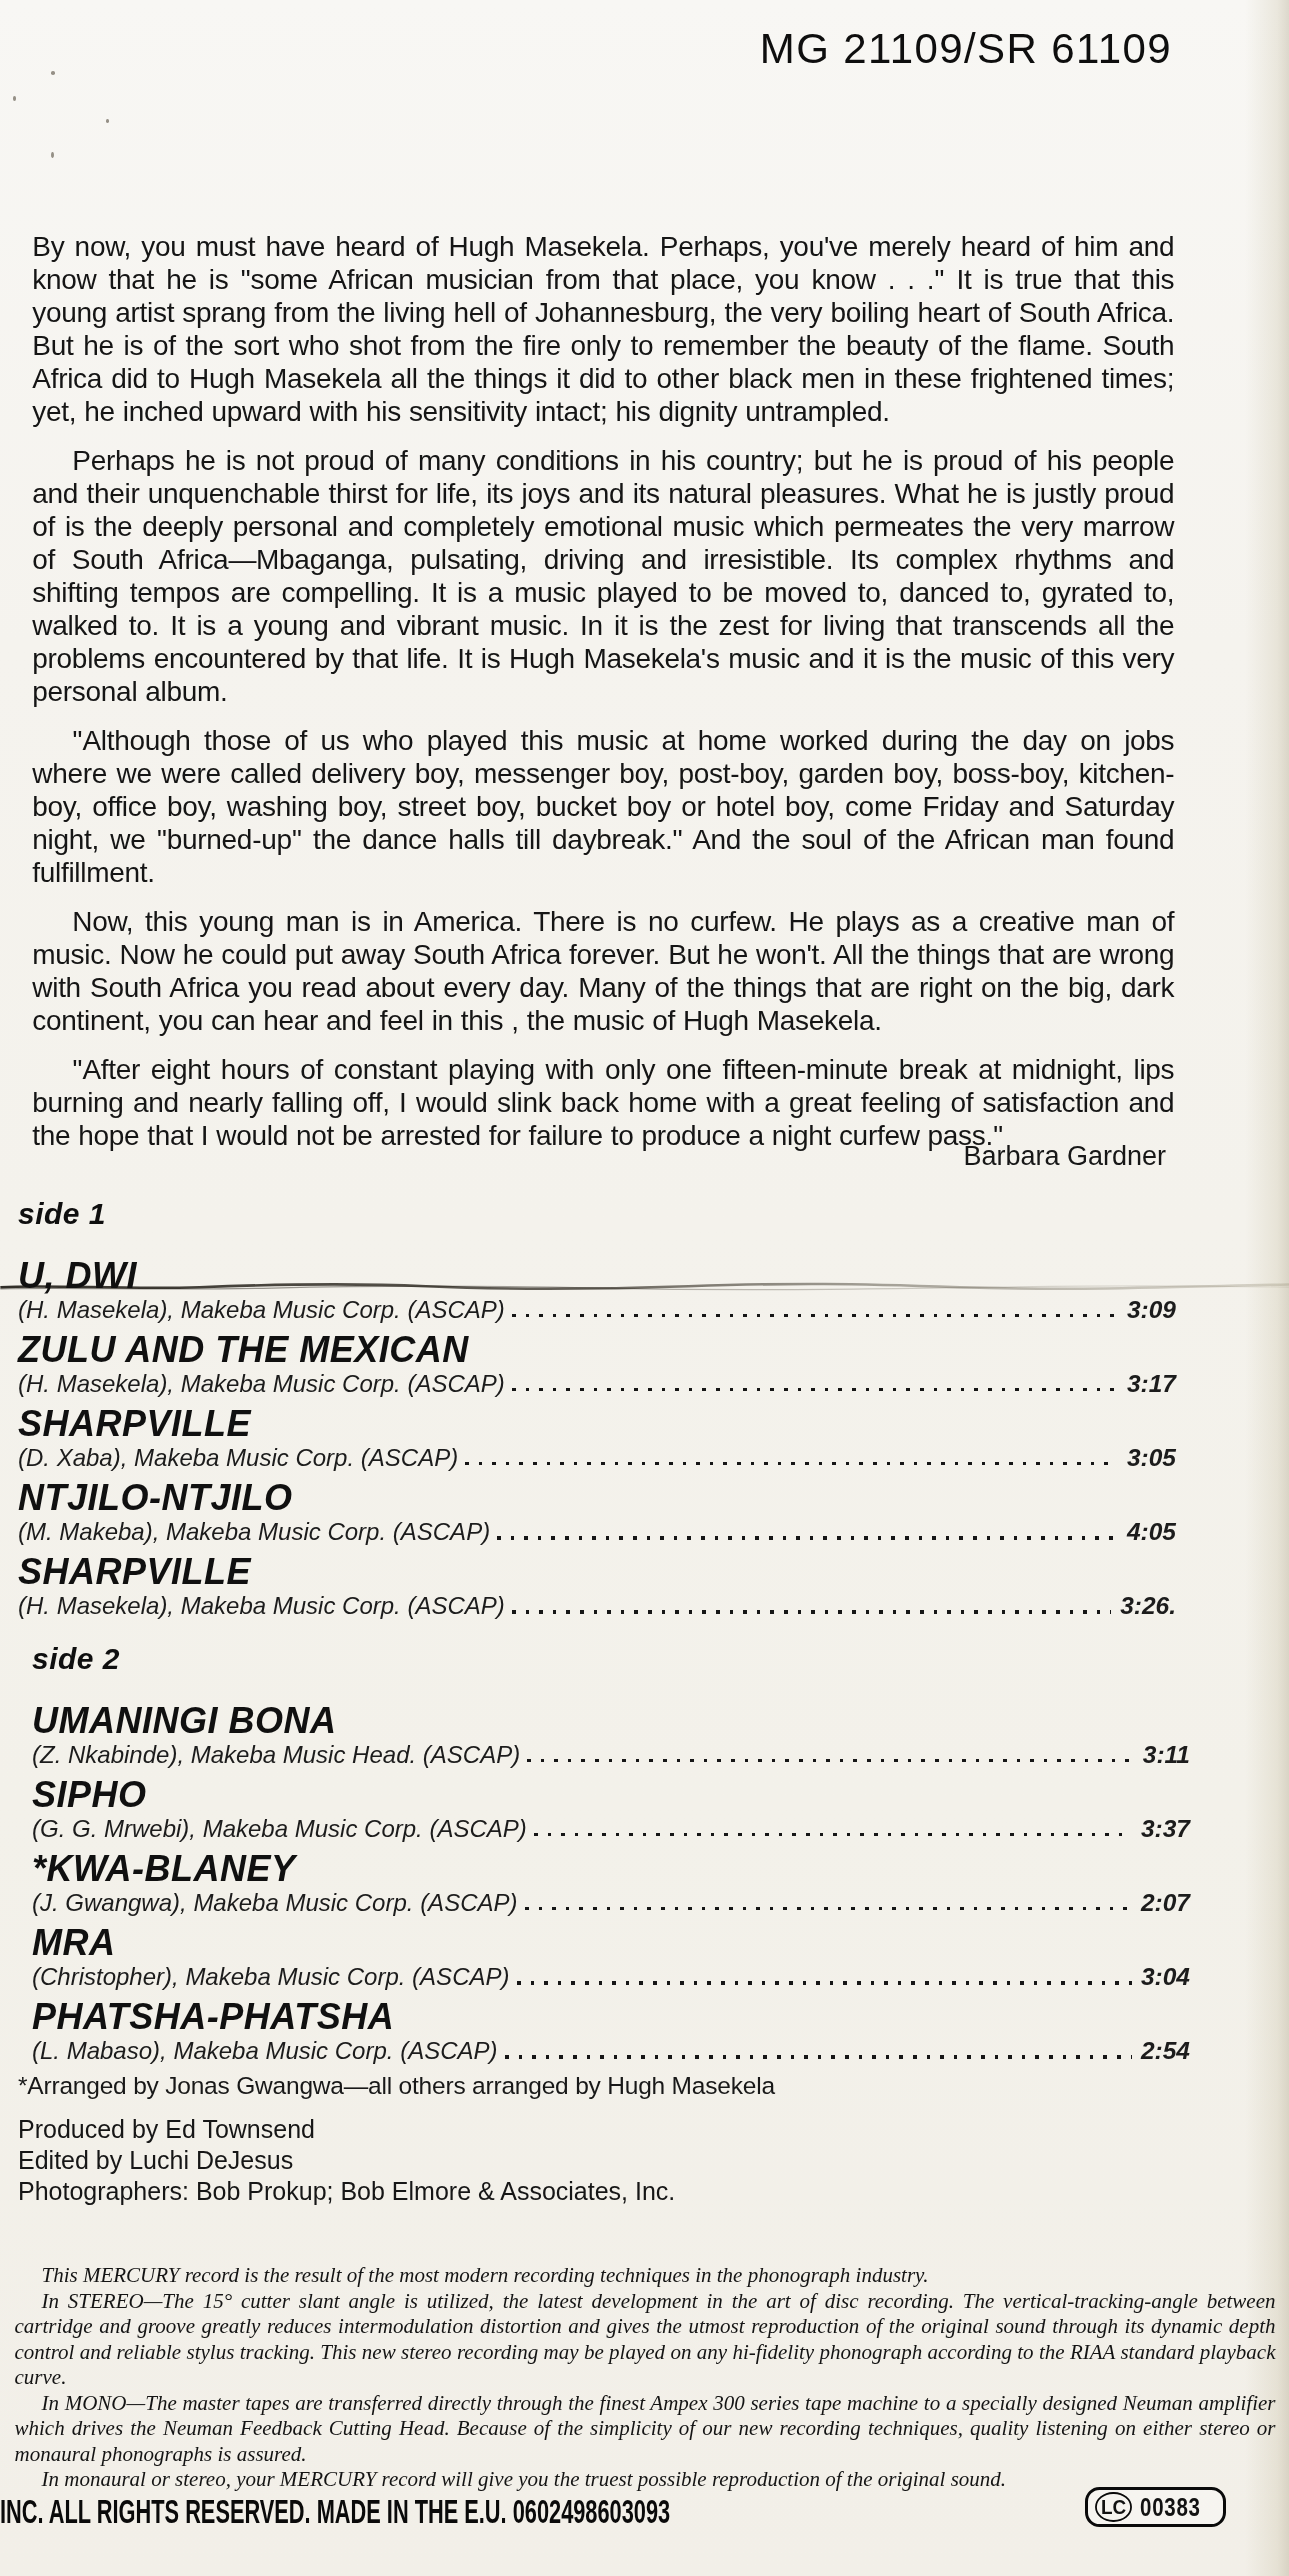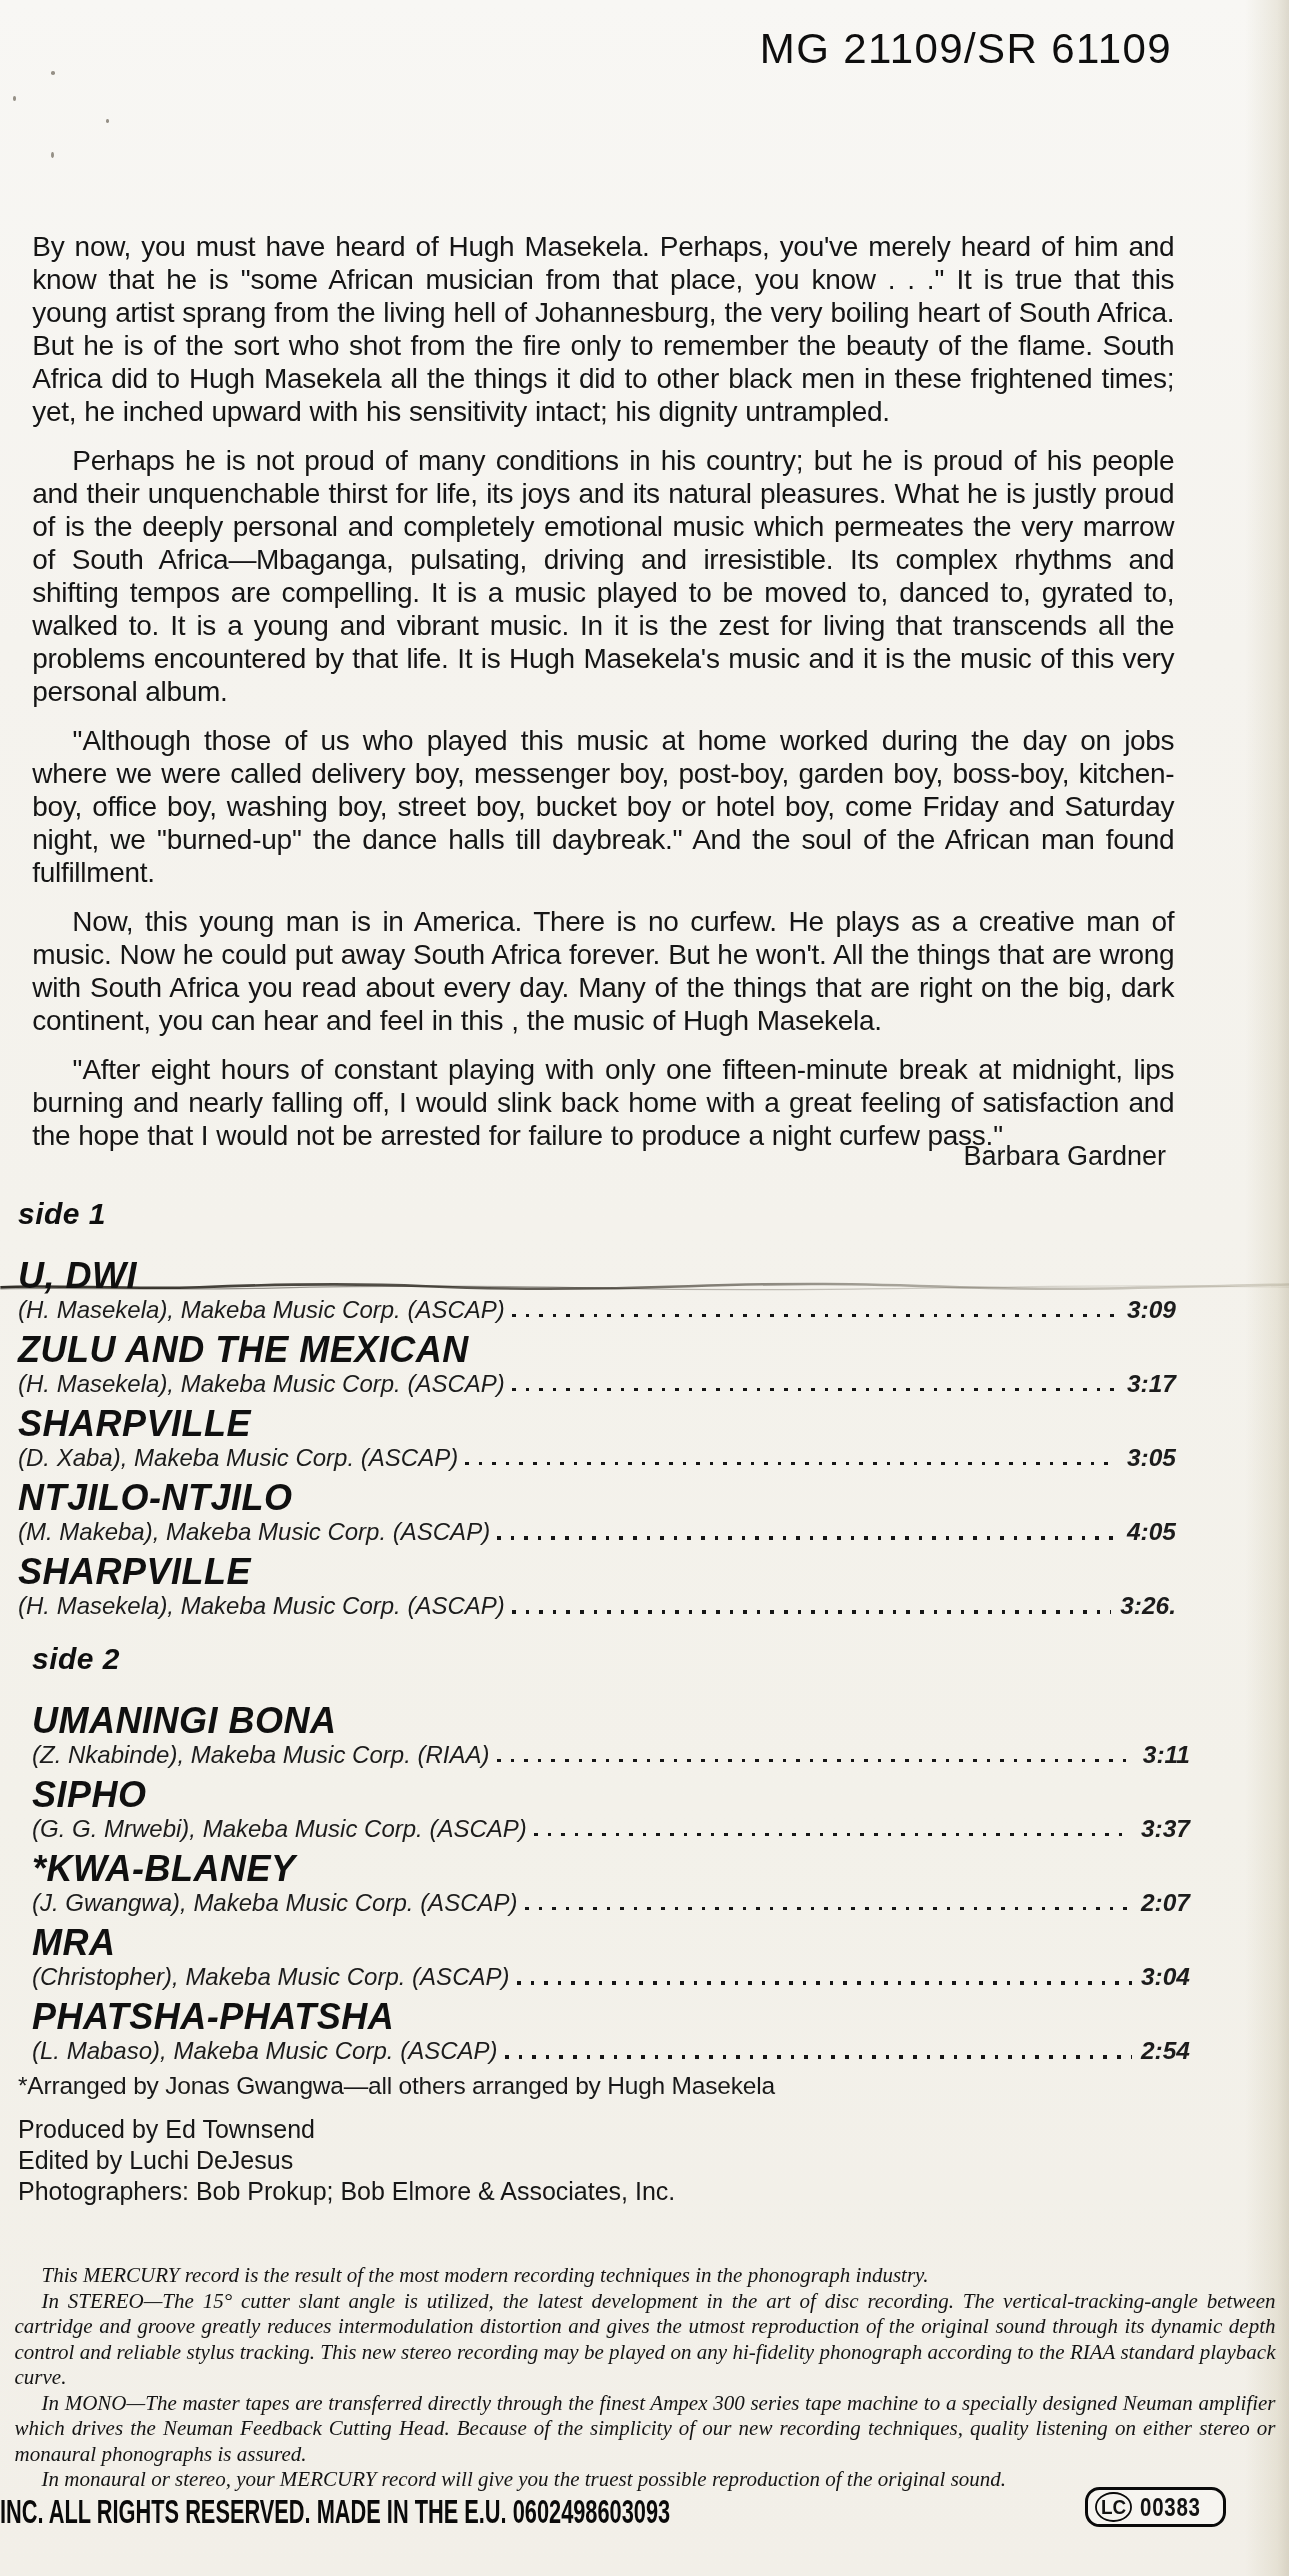--- a/index.html
+++ b/index.html
@@ -167,21 +167,21 @@
       </div>
     </div>
   </div>
 
   <div class="side s2">
     <div class="side-heading">side 2</div>
 
     <div class="track">
       <div class="track-title">UMANINGI BONA</div>
       <div class="track-credit">
-        <span>(Z. Nkabinde), Makeba Music Corp. (RIAA)</span>
+        <span>(Z. Nkabinde), Makeba Music Head. (ASCAP)</span>
         <span class="dots"></span>
         <span class="duration">3:11</span>
       </div>
     </div>
     <div class="track">
       <div class="track-title">SIPHO</div>
       <div class="track-credit">
         <span>(G. G. Mrwebi), Makeba Music Corp. (ASCAP)</span>
         <span class="dots"></span>
         <span class="duration">3:37</span>

